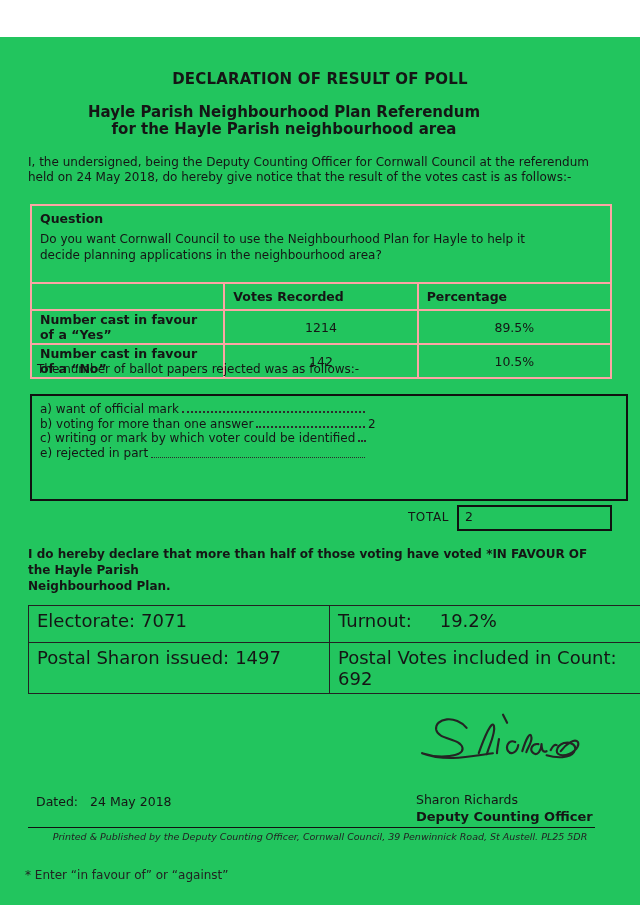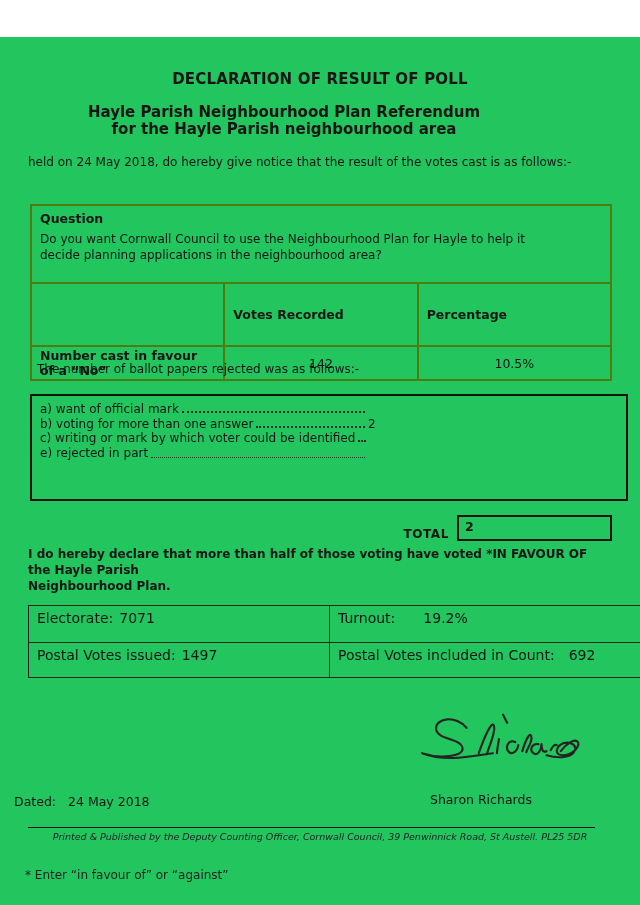--- a/index.html
+++ b/index.html
@@ -14,69 +14,69 @@
   .title { position:absolute; top:33px; left:0; width:640px; text-align:center;
            font-size:15px; font-weight:bold; letter-spacing:0.2px; }
   .subtitle { position:absolute; top:67px; left:0; width:568px; text-align:center;
               font-size:15px; font-weight:bold; line-height:17px; }
   .intro { position:absolute; top:118px; left:28px; width:575px;
            font-size:12px; line-height:15px; }
 
   
   table.qtable { position:absolute; top:167px; left:30px; width:582px;
                  border-collapse:collapse; table-layout:fixed; }
-  table.qtable td { border:2px solid #4d7c0f; font-size:12.5px; }
+  table.qtable td { border:2px solid #fca5a5; font-size:12.5px; }
   td.qcell { height:66px; padding:5px 8px; vertical-align:top; }
   .qlabel { font-weight:bold; font-size:12.5px; margin-bottom:6px; }
   .qtext  { font-weight:normal; font-size:12px; line-height:15.5px; }
   .colA { width:342px; }
   .colB { width:131px; }
   .colC { width:109px; }
-  tr.hrow td { height:21px; font-weight:bold; padding:20px 8px; }
+  tr.hrow td { height:21px; font-weight:bold; padding:2px 8px; }
   tr.drow td { height:20px; padding:1px 8px; }
   td.rowlabel { font-weight:bold; }
   td.num { text-align:center; font-weight:normal; }
 
   .rej-intro { position:absolute; top:325px; left:37px; font-size:12px; }
 
   .rej-box { position:absolute; top:357px; left:30px; width:578px; height:93px;
              border:2px solid #111; padding:5px 8px; box-sizing:content-box; }
   .rej-list { width:340px; }
   .rej-row { display:flex; align-items:flex-end; height:14.8px; }
   .rej-label { white-space:nowrap; font-size:12px; }
   .leader { flex:1; border-bottom:2px dotted #2b2b2b; margin:0 3px 3px 3px; min-width:8px; }
   .row-e .leader { border-bottom:1px dotted #2b2b2b; margin-bottom:2px; }
   .rej-value { width:12px; font-size:12px; }
 
-  .total-row { position:absolute; top:478px; left:30px; width:582px;
-               display:flex; justify-content:flex-end; align-items:flex-end;font-weight:bold; }
+  .total-row { position:absolute; top:468px; left:30px; width:582px;
+               display:flex; justify-content:flex-end; align-items:flex-start; }
   .total-label { font-size:12px; letter-spacing:0.6px; margin:5px 8px 0 0; }
   .total-box { width:155px; height:26px; border:2px solid #111; box-sizing:border-box;
                padding:2px 6px; font-size:12.5px; }
 
   .declaration { position:absolute; top:509px; left:28px; width:584px;
                  font-size:12px; font-weight:bold; line-height:16px; }
 
   table.stats { position:absolute; top:568px; left:28px; width:584px;
                 border-collapse:collapse; table-layout:fixed; }
   table.stats td { border:1.5px solid #222; vertical-align:top;
-                   padding:4px 8px; font-size:14px; }
+                   padding:4px 8px; font-size:18px; }
   .statA { width:284px; }
   .statB { width:300px; }
   tr.stat1 td { height:28px; }
   tr.stat2 td { height:26px; }
   .stat-gap-sm { display:inline-block; width:6px; }
   .stat-gap-lg { display:inline-block; width:28px; }
   .stat-gap-md { display:inline-block; width:14px; }
 
   .signature { position:absolute; top:668px; left:418px; width:162px; height:64px; }
 
-  .dated { position:absolute; top:757px; left:14px; font-size:12.5px; }
+  .dated { position:absolute; top:757px; left:36px; font-size:12.5px; }
   .dated .val { margin-left:12px; }
-  .officer { position:absolute; top:755px; left:430px; }
+  .officer { position:absolute; top:755px; left:416px; }
   .officer-name { font-size:12.5px; line-height:16px; }
   .officer-role { font-size:13px; font-weight:bold; line-height:17px; }
 
   .rule { position:absolute; top:790px; left:28px; width:567px;
           border-top:1.5px solid #111; }
   .printed { position:absolute; top:794px; left:28px; width:584px;
              text-align:center; font-size:9.5px; color:#222;font-style:italic; }
   .footnote { position:absolute; top:831px; left:25px; font-size:12px; color:#222;text-align:center; }
 </style>
 </head>
@@ -85,38 +85,44 @@
 <div class="page">
 
   <div class="title">DECLARATION OF RESULT OF POLL</div>
 
   <div class="subtitle">
     <div>Hayle Parish Neighbourhood Plan Referendum</div>
     <div>for the Hayle Parish neighbourhood area</div>
   </div>
 
   <div class="intro">
+    <div>I, the undersigned, being the Deputy Counting Officer for Cornwall Council at the referendum</div>
     <div>held on 24 May 2018, do hereby give notice that the result of the votes cast is as follows:-</div>
   </div>
 
   <table class="qtable">
     <tbody>
         <tr>
       <td class="qcell" colspan="3">
         <div class="qlabel">Question</div>
         <div class="qtext">Do you want Cornwall Council to use the Neighbourhood Plan for Hayle to help it</div>
         <div class="qtext">decide planning applications in the neighbourhood area?</div>
       </td>
     </tr>
     <tr class="hrow">
       <td class="colA"></td>
       <td class="colB">Votes Recorded</td>
       <td class="colC">Percentage</td>
     </tr>
     <tr class="drow">
+      <td class="colA rowlabel">Number cast in favour of a “Yes”</td>
+      <td class="colB num">1214</td>
+      <td class="colC num">89.5%</td>
+    </tr>
+    <tr class="drow">
       <td class="colA rowlabel">Number cast in favour of a “No”</td>
       <td class="colB num">142</td>
       <td class="colC num">10.5%</td>
     </tr>
   </tbody>
     </table>
 
   <div class="rej-intro">The number of ballot papers rejected was as follows:-</div>
 
   <div class="rej-box">
@@ -159,21 +165,21 @@
         <tr class="stat1">
       <td class="statA">
         <span>Electorate:</span><span class="stat-gap-sm"></span><span>7071</span>
       </td>
       <td class="statB">
         <span>Turnout:</span><span class="stat-gap-lg"></span><span>19.2%</span>
       </td>
     </tr>
     <tr class="stat2">
       <td class="statA">
-        <span>Postal Votes issued:</span><span class="stat-gap-sm"></span><span>1497</span>
+        <span>Postal Sharon issued:</span><span class="stat-gap-sm"></span><span>1497</span>
       </td>
       <td class="statB">
         <span>Postal Votes included in Count:</span><span class="stat-gap-md"></span><span>692</span>
       </td>
     </tr>
   </tbody>
     </table>
 
   <svg class="signature" viewBox="0 0 160 62" fill="none" stroke="#242424" stroke-width="2.1" stroke-linecap="round" stroke-linejoin="round">
     <path d="M 48,22 C 38,9 16,12 18,24 C 20,34 42,32 44,42 C 45,50 22,53 4,47 C 28,56 52,50 74,47"></path>
@@ -186,20 +192,21 @@
     <path d="M 131,44 C 133,40 135,38 137,39"></path>
     <path d="M 141,45 C 147,37 155,32 158,36 C 160,41 152,49 143,49 C 134,49 136,40 144,37 C 152,35 158,40 154,46 C 150,52 137,52 127,49"></path>
   </svg>
 
   <div class="dated">
     <span>Dated:</span><span class="val">24 May 2018</span>
   </div>
 
   <div class="officer">
     <div class="officer-name">Sharon Richards</div>
+    <div class="officer-role">Deputy Counting Officer</div>
   </div>
 
   <div class="rule"></div>
 
   <div class="printed">Printed &amp; Published by the Deputy Counting Officer, Cornwall Council, 39 Penwinnick Road, St Austell. PL25 5DR</div>
 
   <div class="footnote">* Enter “in favour of” or “against”</div>
 
 </div>
 

